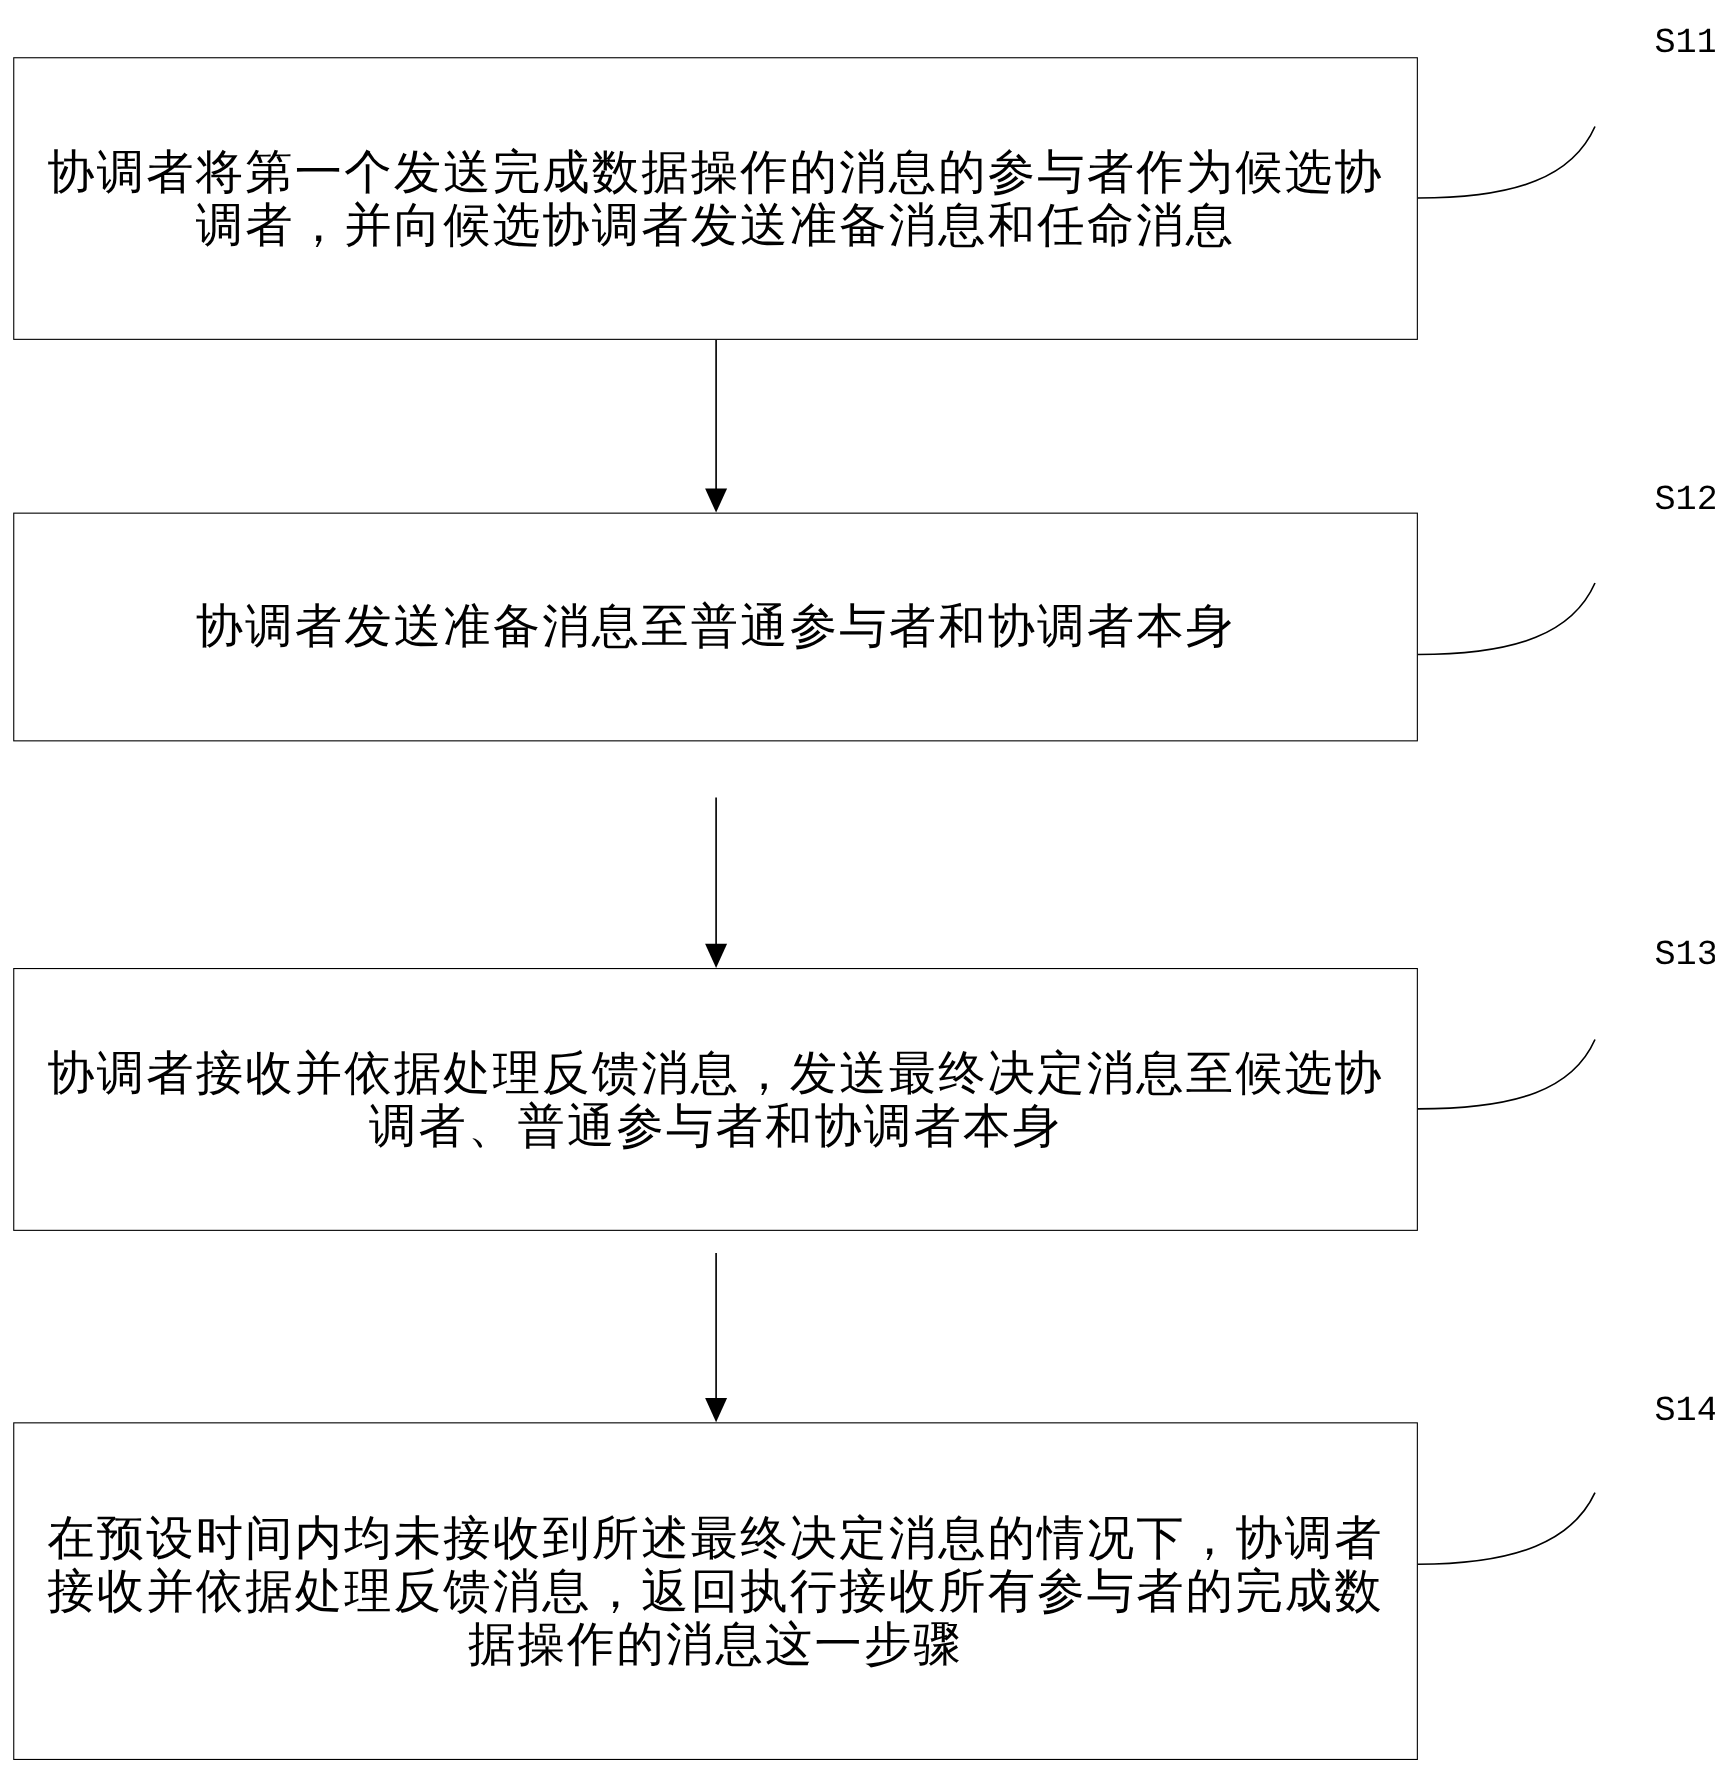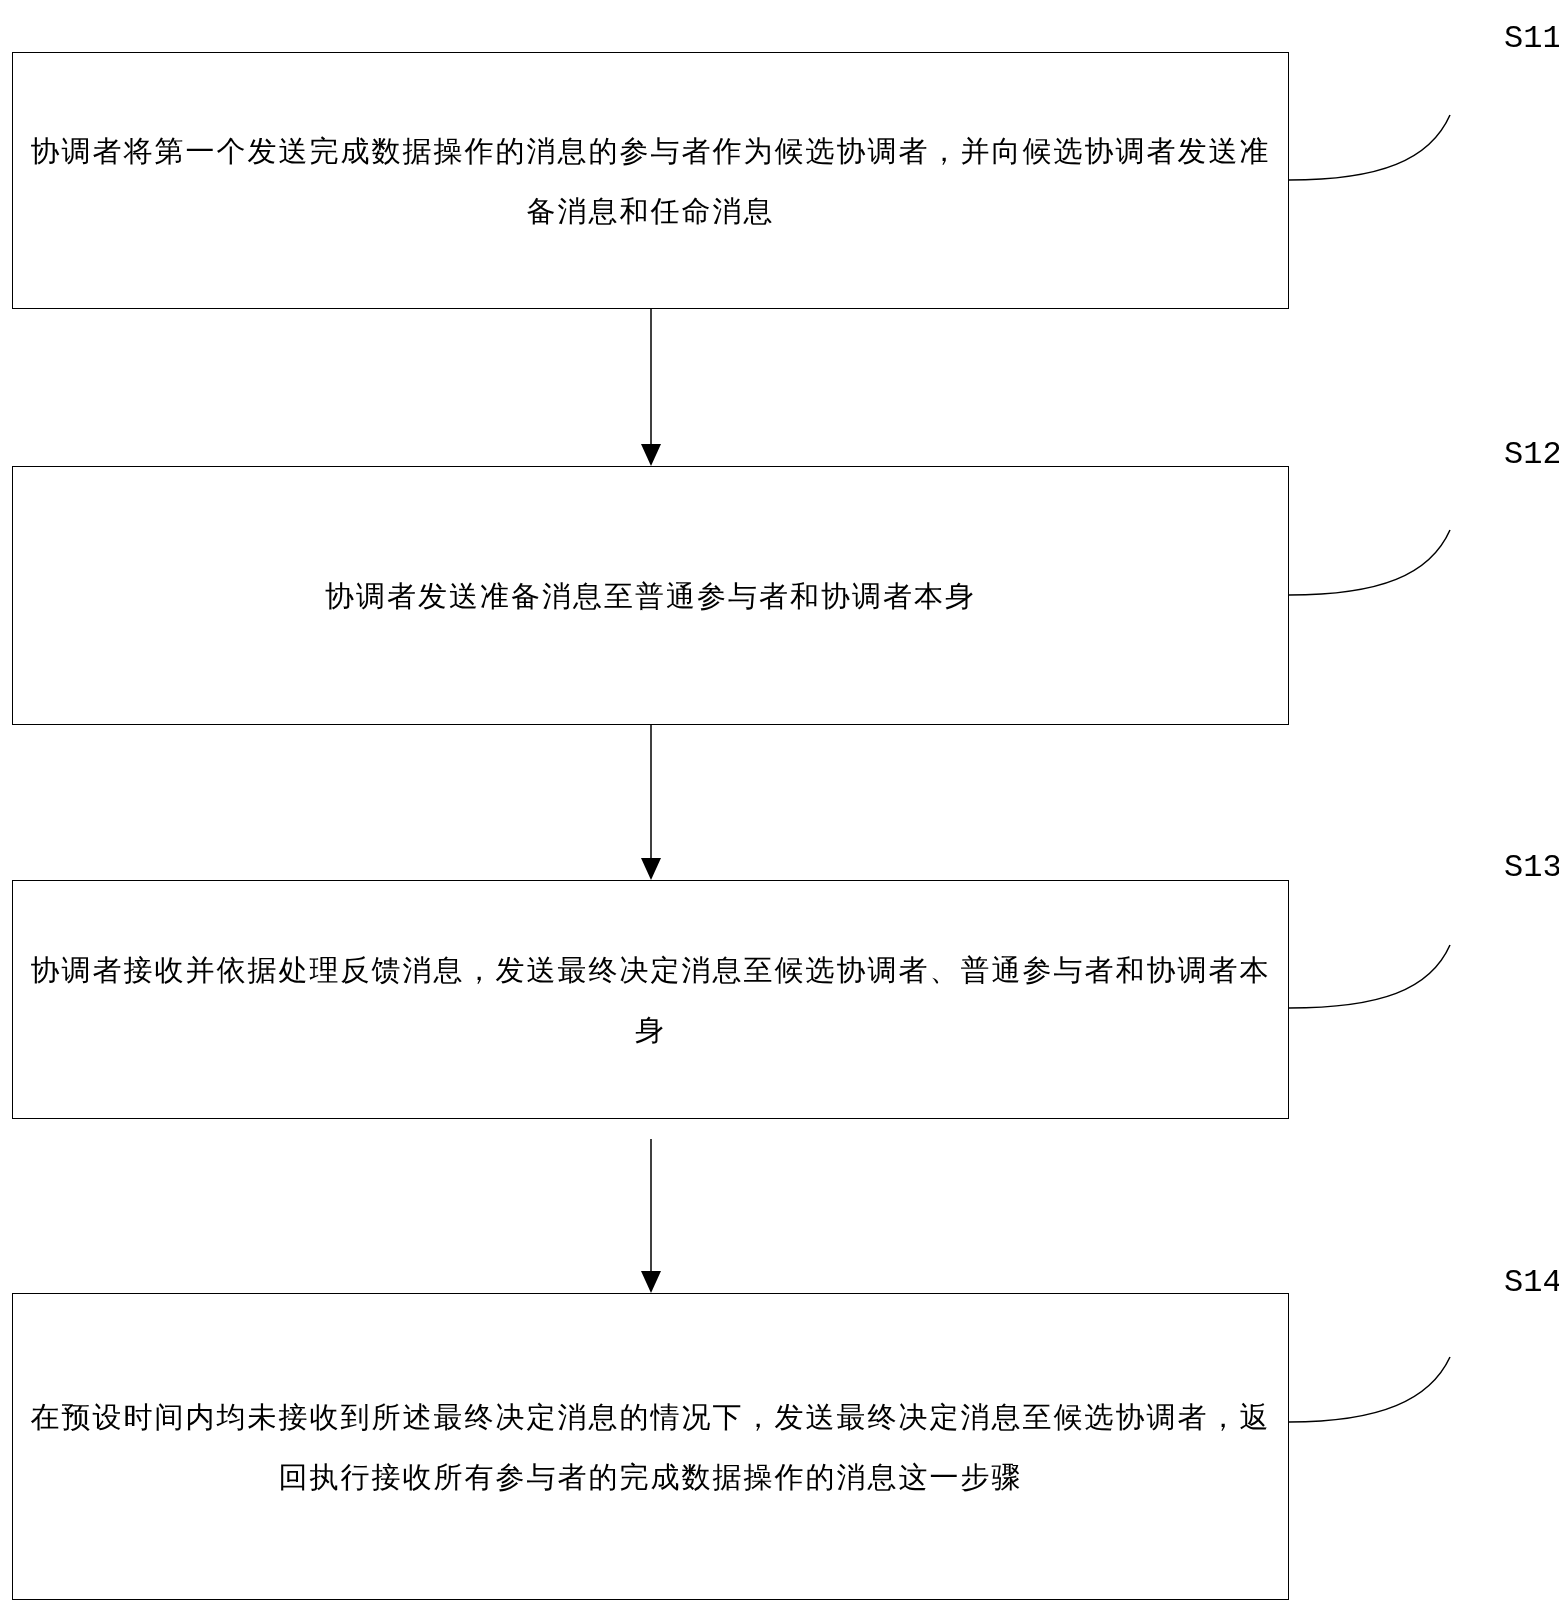--- a/index.html
+++ b/index.html
@@ -1,46 +1,46 @@
 <!DOCTYPE html>
 <html><head>
 <meta charset="utf-8">
 <style>
   html, body { margin: 0; padding: 0; background: #ffffff; }
   body { width: 1559px; height: 1607px; position: relative; overflow: hidden;
          font-family: "DejaVu Serif", "Liberation Serif", serif; color: #000; }
   .box { position: absolute; left: 12px; width: 1277px; border: 1.5px solid #000;
          box-sizing: border-box; display: flex; align-items: center; justify-content: center;
          background: #fff; }
-  .box-text { font-size: 29px; line-height: 60px; text-align: center; letter-spacing: 2px;
+  .box-text { font-size: 43px; line-height: 48px; text-align: center; letter-spacing: 2px;
               width: 1240px; }
   .label { position: absolute; left: 1504px; font-family: Liberation Mono, monospace;
            font-size: 32px; line-height: 50px; }
   svg.overlay { position: absolute; left: 0; top: 0; width: 1559px; height: 1607px; pointer-events: none; }
 </style>
 </head>
 <body>
 
 <div class="box" style="top:52px;height:257px;">
   <div class="box-text">协调者将第一个发送完成数据操作的消息的参与者作为候选协调者，并向候选协调者发送准备消息和任命消息</div>
 </div>
 <div class="label" style="top:14px;">S11</div>
 
-<div class="box" style="top:466px;height:259px;">
+<div class="box" style="top:466px;height:208px;">
   <div class="box-text">协调者发送准备消息至普通参与者和协调者本身</div>
 </div>
 <div class="label" style="top:430px;">S12</div>
 
 <div class="box" style="top:880px;height:239px;">
   <div class="box-text">协调者接收并依据处理反馈消息，发送最终决定消息至候选协调者、普通参与者和协调者本身</div>
 </div>
 <div class="label" style="top:843px;">S13</div>
 
 <div class="box" style="top:1293px;height:307px;">
-  <div class="box-text">在预设时间内均未接收到所述最终决定消息的情况下，发送最终决定消息至候选协调者，返回执行接收所有参与者的完成数据操作的消息这一步骤</div>
+  <div class="box-text">在预设时间内均未接收到所述最终决定消息的情况下，协调者接收并依据处理反馈消息，返回执行接收所有参与者的完成数据操作的消息这一步骤</div>
 </div>
 <div class="label" style="top:1258px;">S14</div>
 
 <svg class="overlay" viewBox="0 0 1559 1607">
 
   <g>
     <line x1="651" y1="309" x2="651" y2="446" stroke="#000" stroke-width="1.5"></line>
     <polygon points="641,444 661,444 651,466" fill="#000"></polygon>
   </g>
   <g>

